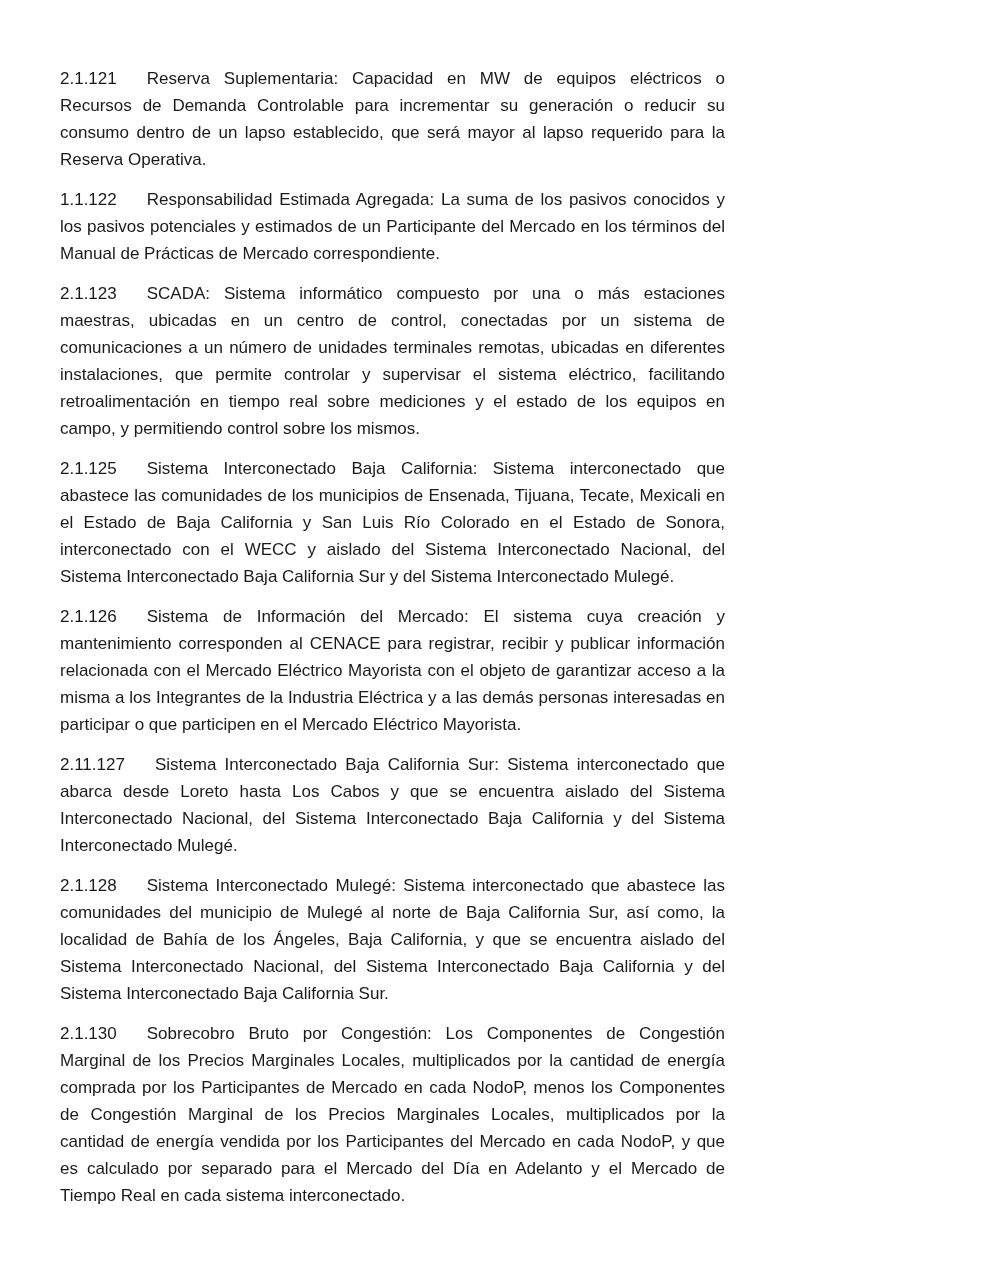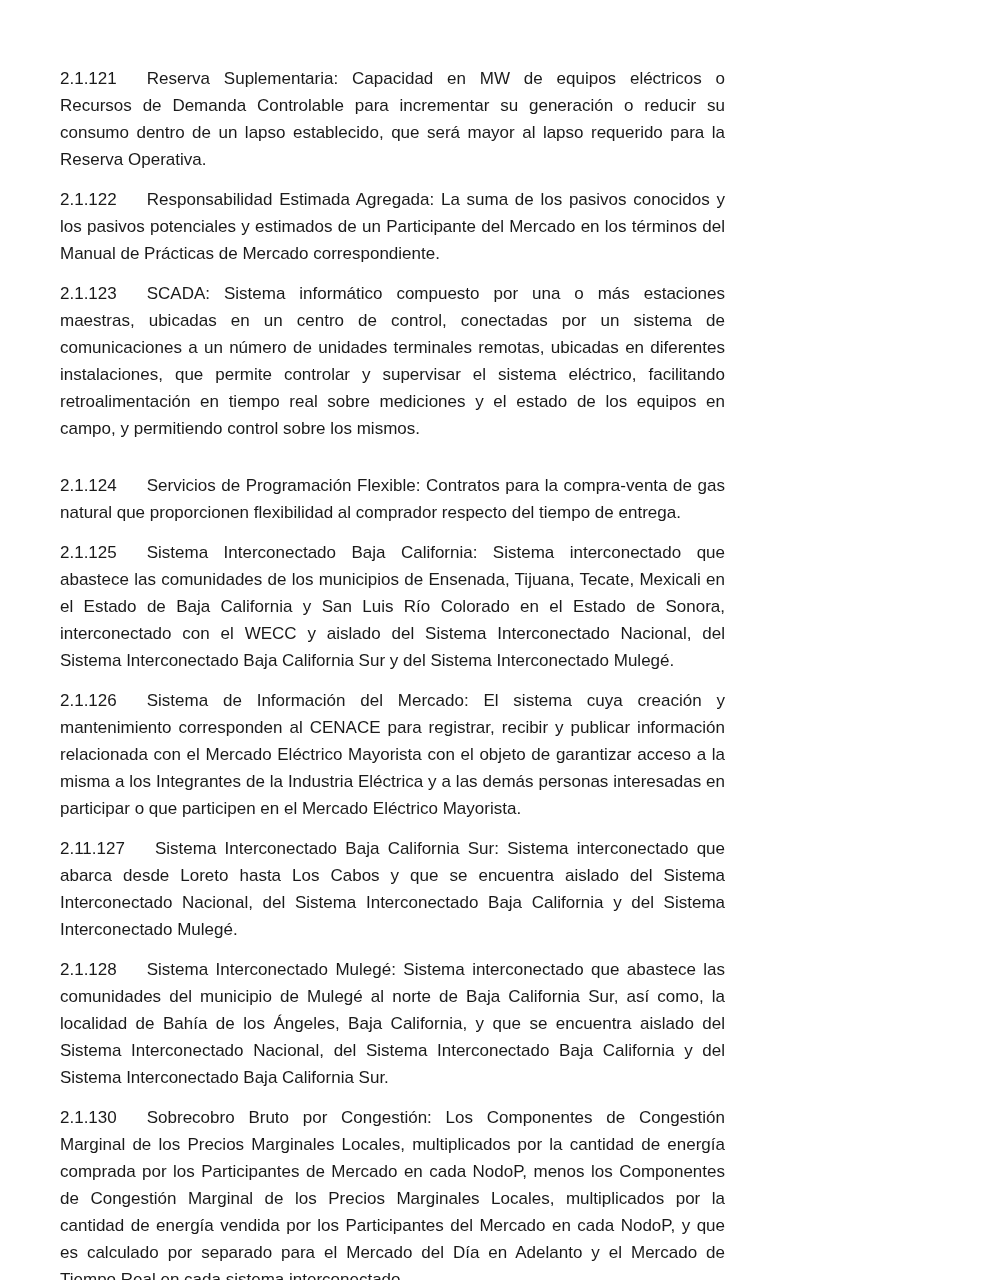--- a/index.html
+++ b/index.html
@@ -37,25 +37,24 @@
     margin-top: 30px;
   }
 </style>
 </head>
 <body>
 
 <div class="page">
 
   <p class="para"><span class="num">2.1.121</span><span class="txt">Reserva Suplementaria: Capacidad en MW de equipos eléctricos o Recursos de Demanda Controlable para incrementar su generación o reducir su consumo dentro de un lapso establecido, que será mayor al lapso requerido para la Reserva Operativa.</span></p>
 
-  <p class="para"><span class="num">2.1.122</span><span class="txt">Responsabilidad Estimada Agregada: La suma de los pasivos conocidos y los pasivos potenciales y estimados de un Participante del Mercado en los términos del Manual de Prácticas de Mercado correspondiente.</span></p>
+  <p class="para"><span class="num">1.1.122</span><span class="txt">Responsabilidad Estimada Agregada: La suma de los pasivos conocidos y los pasivos potenciales y estimados de un Participante del Mercado en los términos del Manual de Prácticas de Mercado correspondiente.</span></p>
 
   <p class="para"><span class="num">2.1.123</span><span class="txt">SCADA: Sistema informático compuesto por una o más estaciones maestras, ubicadas en un centro de control, conectadas por un sistema de comunicaciones a un número de unidades terminales remotas, ubicadas en diferentes instalaciones, que permite controlar y supervisar el sistema eléctrico, facilitando retroalimentación en tiempo real sobre mediciones y el estado de los equipos en campo, y permitiendo control sobre los mismos.</span></p>
 
-  <p class="para extra-gap"><span class="num">2.1.124</span><span class="txt">Servicios de Programación Flexible: Contratos para la compra-venta de gas natural que proporcionen flexibilidad al comprador respecto del tiempo de entrega.</span></p>
 
   <p class="para"><span class="num">2.1.125</span><span class="txt">Sistema Interconectado Baja California: Sistema interconectado que abastece las comunidades de los municipios de Ensenada, Tijuana, Tecate, Mexicali en el Estado de Baja California y San Luis Río Colorado en el Estado de Sonora, interconectado con el WECC y aislado del Sistema Interconectado Nacional, del Sistema Interconectado Baja California Sur y del Sistema Interconectado Mulegé.</span></p>
 
   <p class="para"><span class="num">2.1.126</span><span class="txt">Sistema de Información del Mercado: El sistema cuya creación y mantenimiento corresponden al CENACE para registrar, recibir y publicar información relacionada con el Mercado Eléctrico Mayorista con el objeto de garantizar acceso a la misma a los Integrantes de la Industria Eléctrica y a las demás personas interesadas en participar o que participen en el Mercado Eléctrico Mayorista.</span></p>
 
   <p class="para"><span class="num">2.11.127</span><span class="txt">Sistema Interconectado Baja California Sur: Sistema interconectado que abarca desde Loreto hasta Los Cabos y que se encuentra aislado del Sistema Interconectado Nacional, del Sistema Interconectado Baja California y del Sistema Interconectado Mulegé.</span></p>
 
   <p class="para"><span class="num">2.1.128</span><span class="txt">Sistema Interconectado Mulegé: Sistema interconectado que abastece las comunidades del municipio de Mulegé al norte de Baja California Sur, así como, la localidad de Bahía de los Ángeles, Baja California, y que se encuentra aislado del Sistema Interconectado Nacional, del Sistema Interconectado Baja California y del Sistema Interconectado Baja California Sur.</span></p>
 
 

